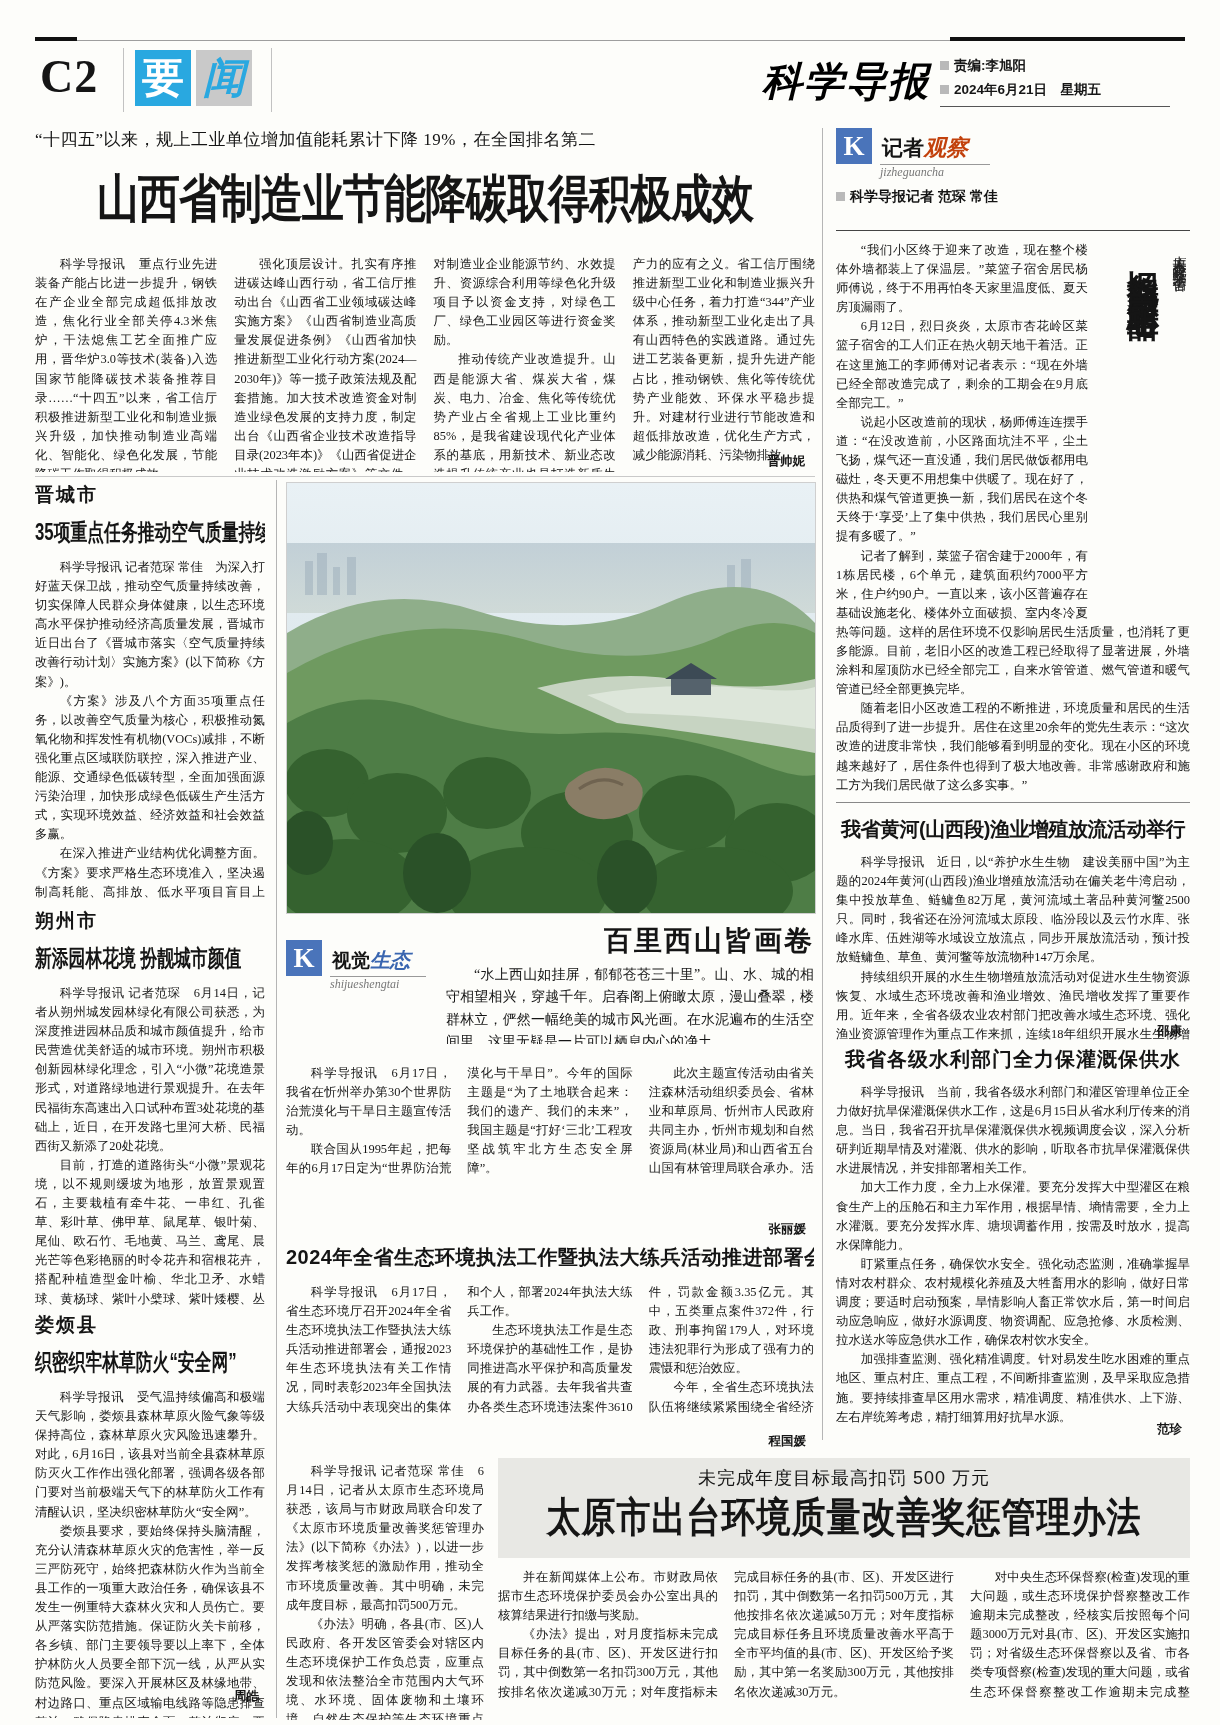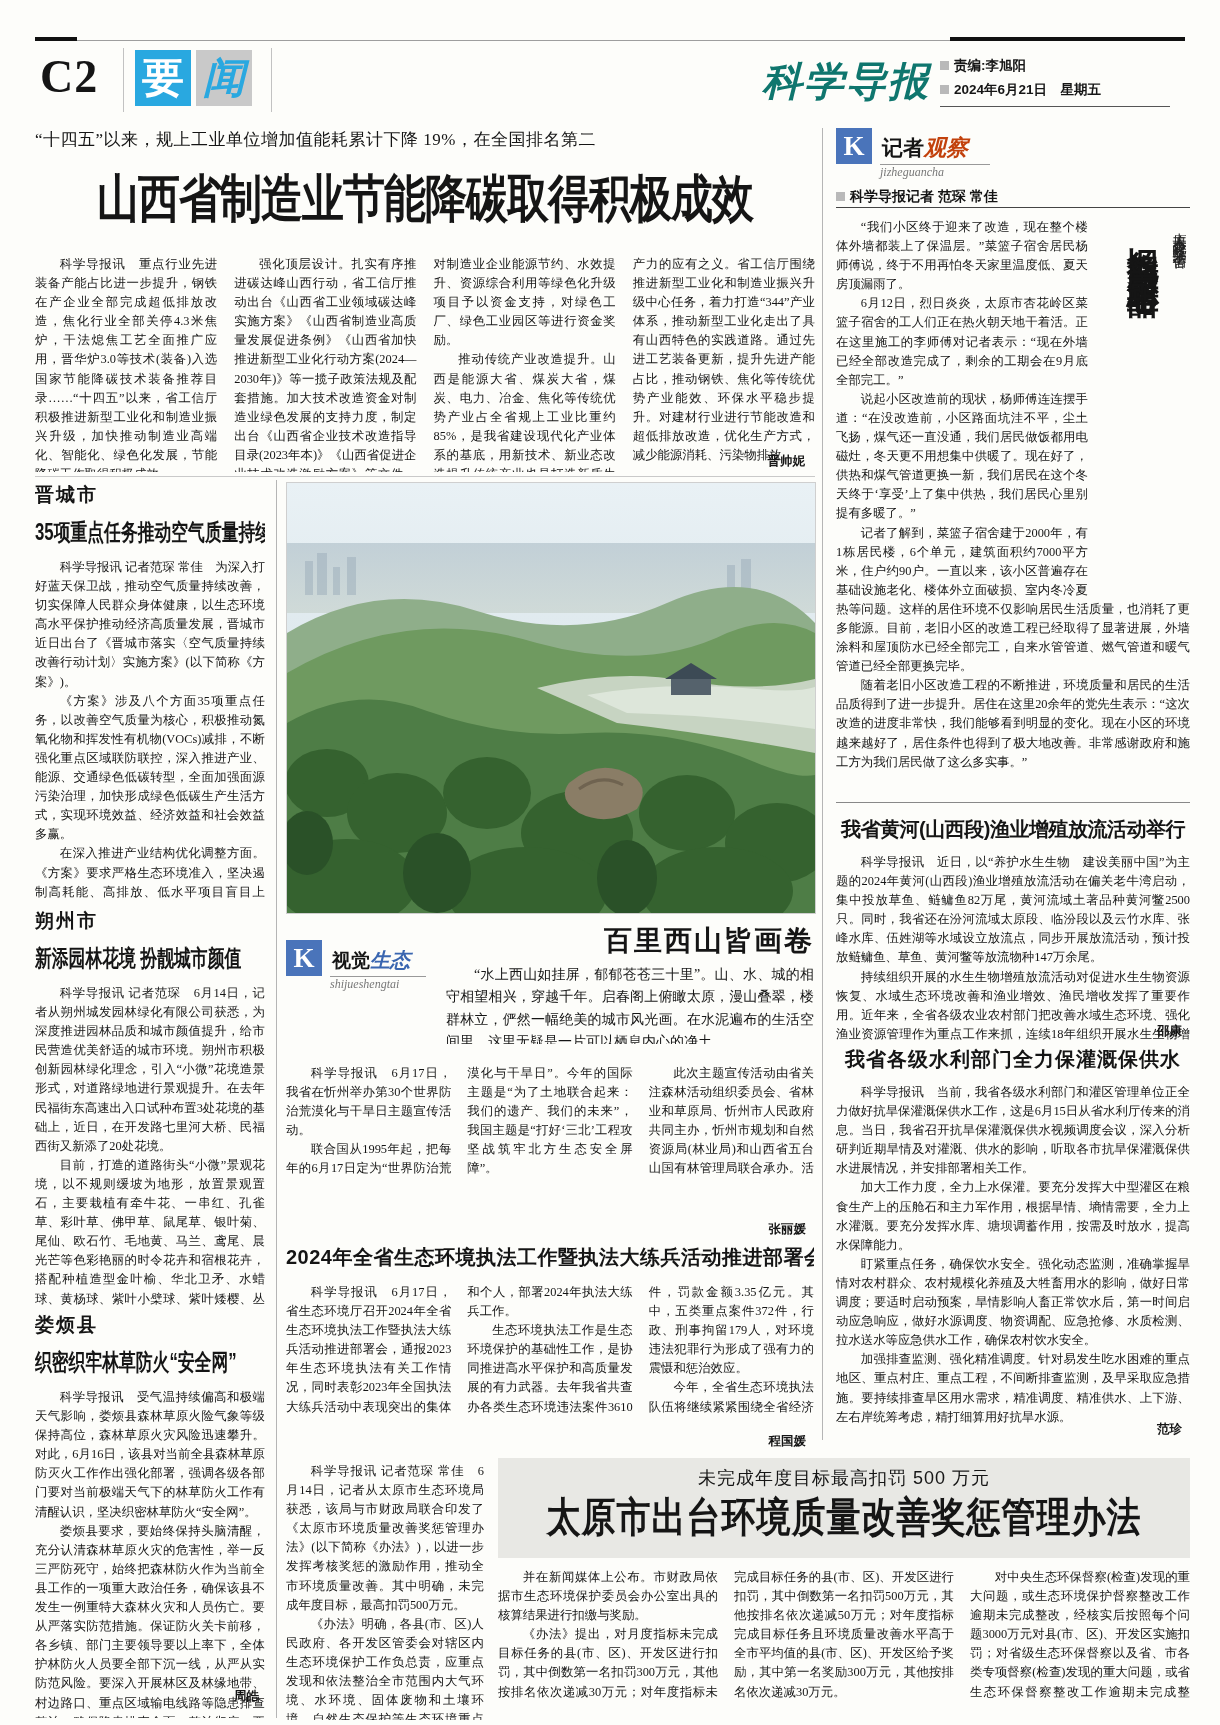--- a/index.html
+++ b/index.html
@@ -14,34 +14,34 @@
   .cols4{column-count:4;column-gap:17px;}
   .vert{writing-mode:vertical-rl;}
   .rule-h{position:absolute;border-top:1px solid #9e9e9e;}
   .rule-v{position:absolute;border-left:1px solid #b5b5b5;}
   
   .pageno{font-size:46px;font-weight:bold;letter-spacing:1px;}
   .badge{width:56px;height:56px;display:inline-flex;align-items:center;justify-content:center;
          font-size:42px;font-weight:900;line-height:1;}
   .badge-yao{background:#29a8e0;color:#fff;}
   .badge-wen{background:#c9c9c9;color:#29a8e0;font-style:italic;margin-left:5px;}
-  .masthead-name{font-size:40px;font-weight:900;color:#0f766e;font-style:italic;letter-spacing:2px;}
+  .masthead-name{font-size:40px;font-weight:900;color:#000000;font-style:italic;letter-spacing:2px;}
   .mast-info{font-size:13.5px;font-weight:bold;line-height:1.75;}
   .sq{display:inline-block;width:9px;height:9px;background:#b9b9b9;margin-right:5px;}
   
   .kicker{font-size:17px;letter-spacing:.5px;}
   .lead-headline{font-size:42px;font-weight:900;letter-spacing:-1px;text-align:center;white-space:nowrap;
                  transform:scale(1,1.22);transform-origin:center top;}
   
   .ksq{width:36px;height:36px;background:#4a74ba;color:#fff;display:inline-flex;align-items:center;
        justify-content:center;font-size:27px;font-weight:900;font-family:"Liberation Serif",serif;}
   .obs-title-zh{font-size:21px;font-weight:900;}
   .obs-title-script{font-size:22px;font-weight:bold;font-style:italic;color:#c2410c;}
   .obs-pinyin{font-size:12px;font-style:italic;color:#777;}
-  .byline-row{font-size:14px;font-weight:bold;border-bottom:1.5px solid #444;padding-bottom:1px;}
+  .byline-row{font-size:14px;font-weight:bold;border-bottom:1.5px solid #444;padding-bottom:24px;}
   .obs-vert{float:right;width:92px;height:350px;margin:4px 0 10px 10px;display:flex;justify-content:flex-end;}
   .obs-headline{font-size:32px;font-weight:900;line-height:1.05;letter-spacing:3px;}
   .obs-kicker{font-size:14px;margin-left:9px;letter-spacing:2px;color:#222;}
   
   .city-label{font-size:19px;font-weight:bold;letter-spacing:2px;}
   .narrow-title{font-weight:900;font-size:21px;white-space:nowrap;transform:scale(.8,1.1);
                 transform-origin:0 50%;width:126%;}
   
   .photo-frame{border:1px solid #cfcfcf;}
   .cap-title{font-size:28px;font-weight:900;text-align:right;letter-spacing:2px;}

